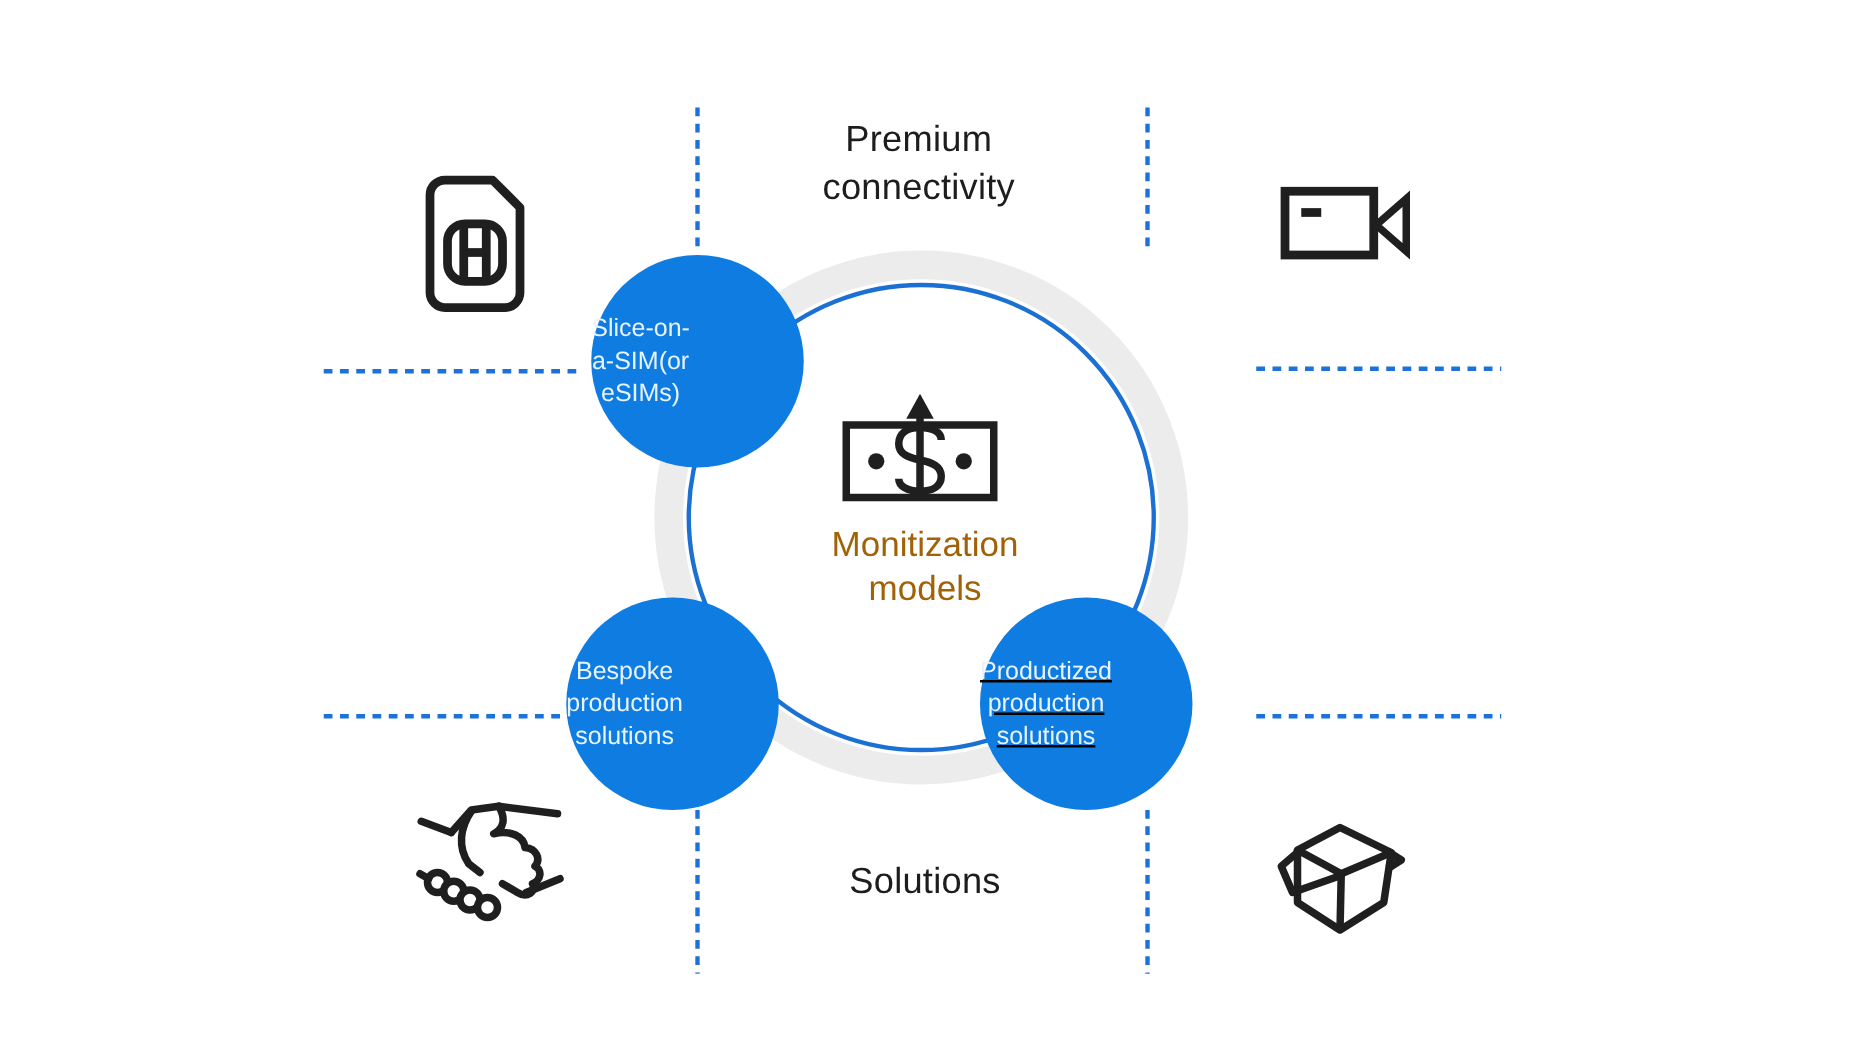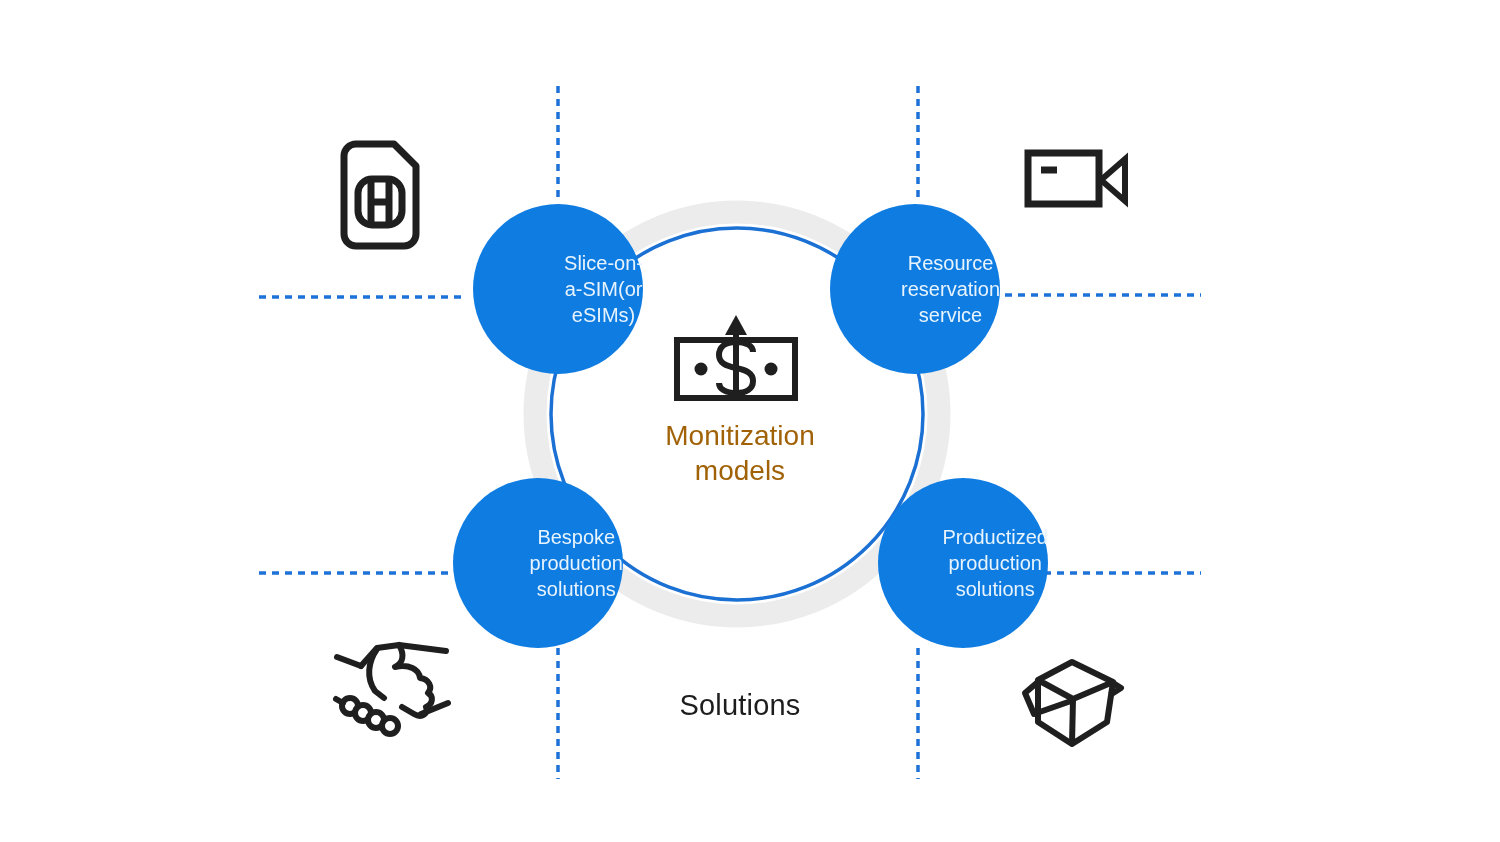--- a/index.html
+++ b/index.html
@@ -43,33 +43,33 @@
     white-space: pre-line;
   }
   .node {
     position: absolute;
     width: 170px;
     height: 170px;
     border-radius: 50%;
     background: #0f7ce2;
     display: flex;
     align-items: center;
-    justify-content: flex-end;
+    justify-content: flex-start;
     text-align: center;
   }
   .node-label {
     color: #e8f4fd;
     font-size: 20px;
     line-height: 26px;
     white-space: pre-line;
   }
   .node-tl { left: 473px; top: 204px; }
   .node-tr { left: 830px; top: 204px; }
   .node-bl { left: 453px; top: 478px; }
-  .node-br { left: 878px; top: 478px; }
+  .node-br { left: 784px; top: 478px; text-decoration: underline; }
 </style>
 </head>
 <body>
 
 <div class="stage">
 
   <svg class="bg-svg" viewBox="0 0 1500 842">
 
     <g stroke="#1c72d8" stroke-width="3.5" stroke-dasharray="7 6" fill="none">
       <line x1="558" y1="86" x2="558" y2="201"></line>
@@ -125,37 +125,34 @@
 
     <g stroke="#1f1f1f" stroke-width="6" fill="none" stroke-linejoin="round">
       <path d="M1072,662 L1113,682 L1073,699 L1038,680 Z"></path>
       <path d="M1038,680 L1038,722 L1072,744 L1107,722 L1113,682"></path>
       <line x1="1073" y1="699" x2="1072" y2="744"></line>
       <path d="M1039,681 L1025,693 L1034,714 L1071,701"></path>
       <path d="M1110,681 L1121,688 L1110,695"></path>
     </g>
   </svg>
 
+  <div class="quad-label label-top">Premium
+connectivity</div>
 
   <div class="center-title">Monitization
 models</div>
 
   <div class="quad-label label-bottom">Solutions</div>
 
   <div class="node node-tl">
     <span class="node-label">Slice-on-
 a-SIM(or
 eSIMs)</span>
   </div>
 
-  <div class="node node-tr">
-    <span class="node-label">Resource
-reservation
-service</span>
-  </div>
 
   <div class="node node-bl">
     <span class="node-label">Bespoke
 production
 solutions</span>
   </div>
 
   <div class="node node-br">
     <span class="node-label">Productized
 production

